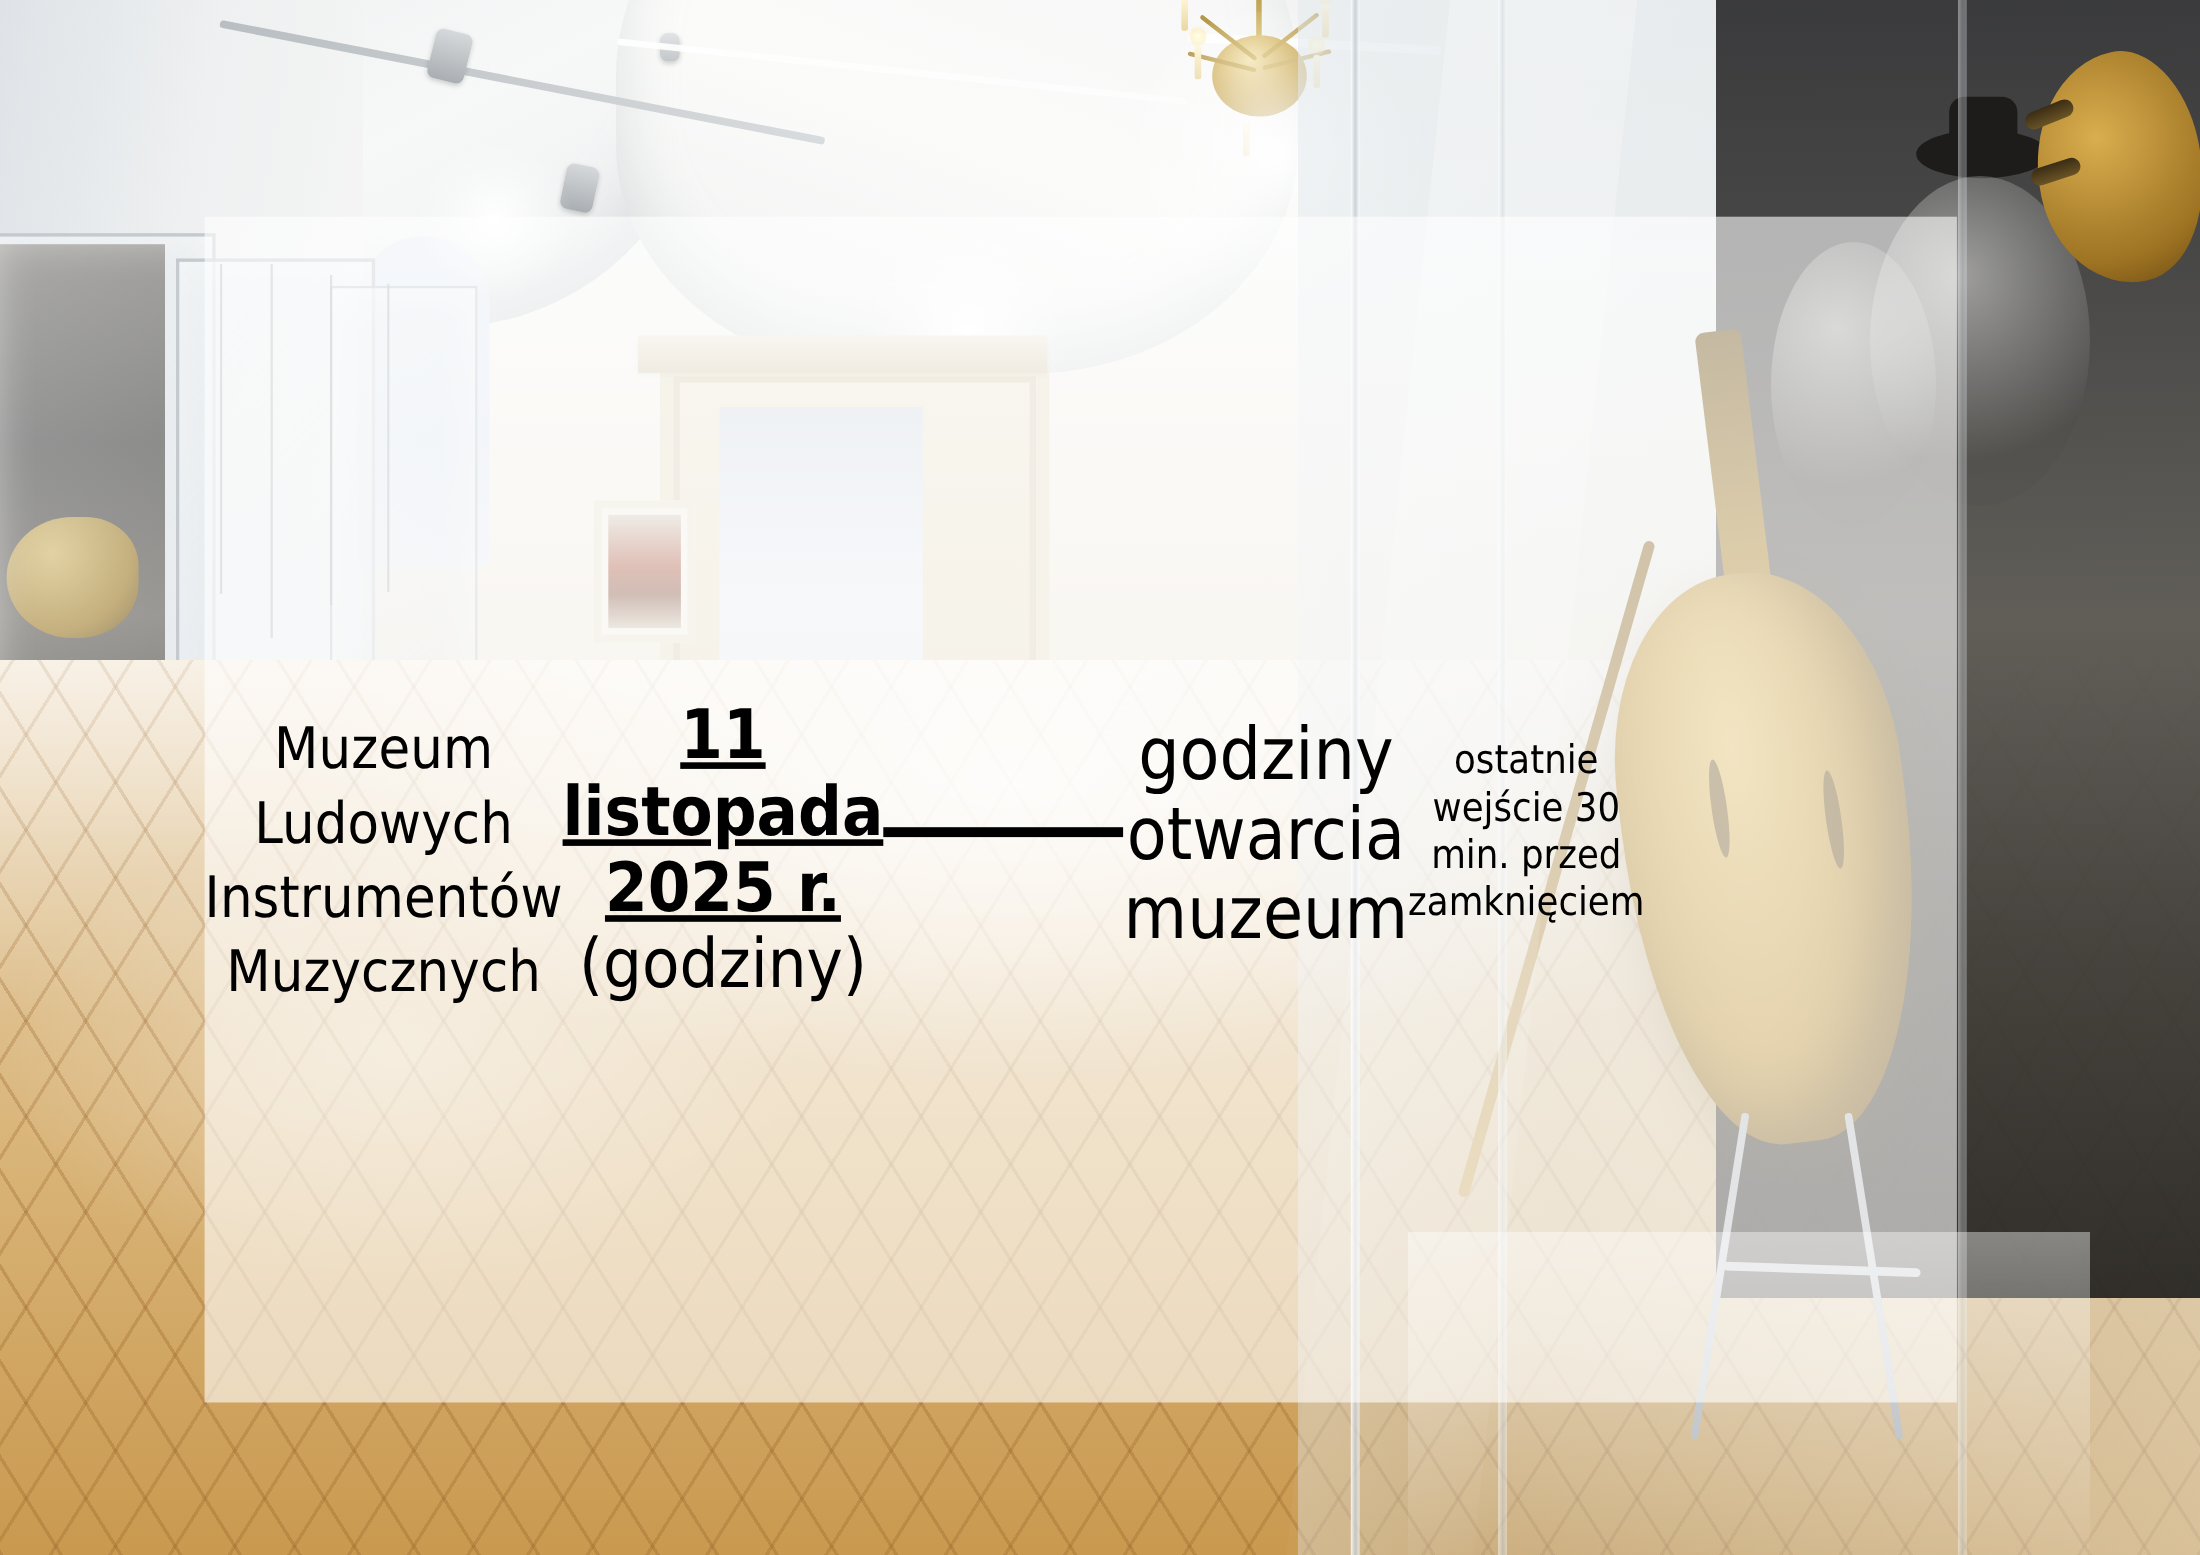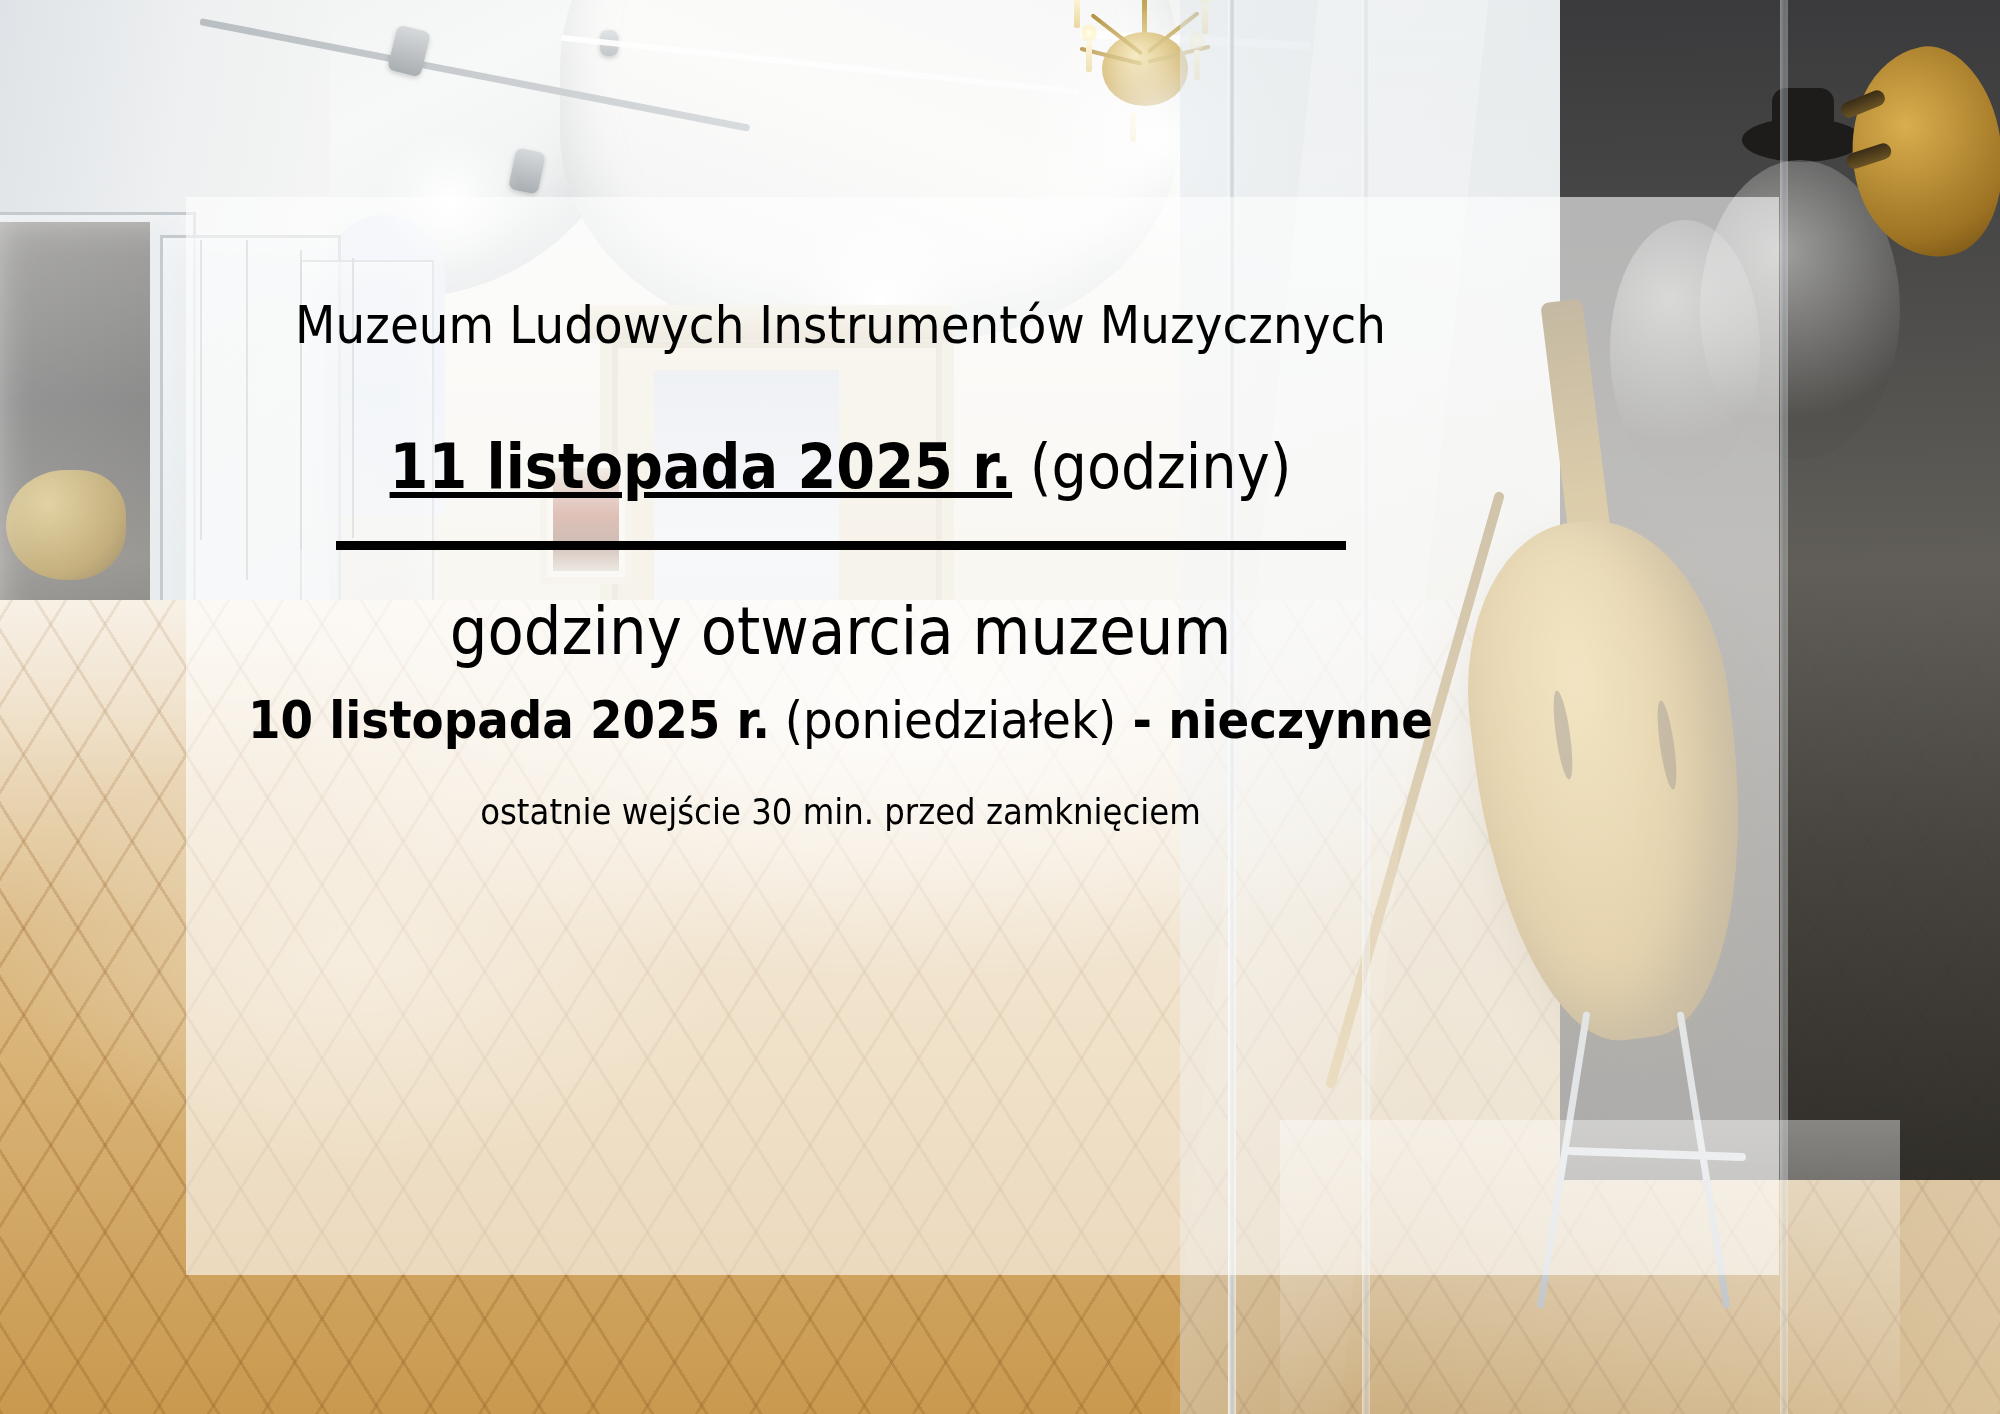--- a/index.html
+++ b/index.html
@@ -348,21 +348,21 @@
   .content {
     position: absolute;
     left: 186px;
     top: 197px;
     width: 1309px;
     height: 1078px;
     z-index: 6;
     color: #000000;
     text-align: center;
     display: flex;
-    flex-direction: column;
+    flex-direction: row;
     align-items: center;
   }
 
   .museum-name {
     margin-top: 95px;
     font-size: 52px;
     line-height: 1.30;
     font-weight: 400;
     letter-spacing: .1px;
     width: 1250px;
@@ -518,20 +518,17 @@
     <div class="closed-date">
       <span class="bold">11 listopada 2025 r.</span><span> (godziny)</span>
     </div>
 
 
     <div class="rule"></div>
 
     <div class="hours-heading">godziny otwarcia  muzeum</div>
 
 
-    <div class="hours-line second">
-      <span>10 listopada 2025 r.</span><span class="reg"> (poniedziałek)</span><span> - nieczynne</span>
-    </div>
 
     <div class="last-entry">ostatnie wejście 30 min. przed zamknięciem</div>
   </div>
 
 </div>
 
 </body></html>

